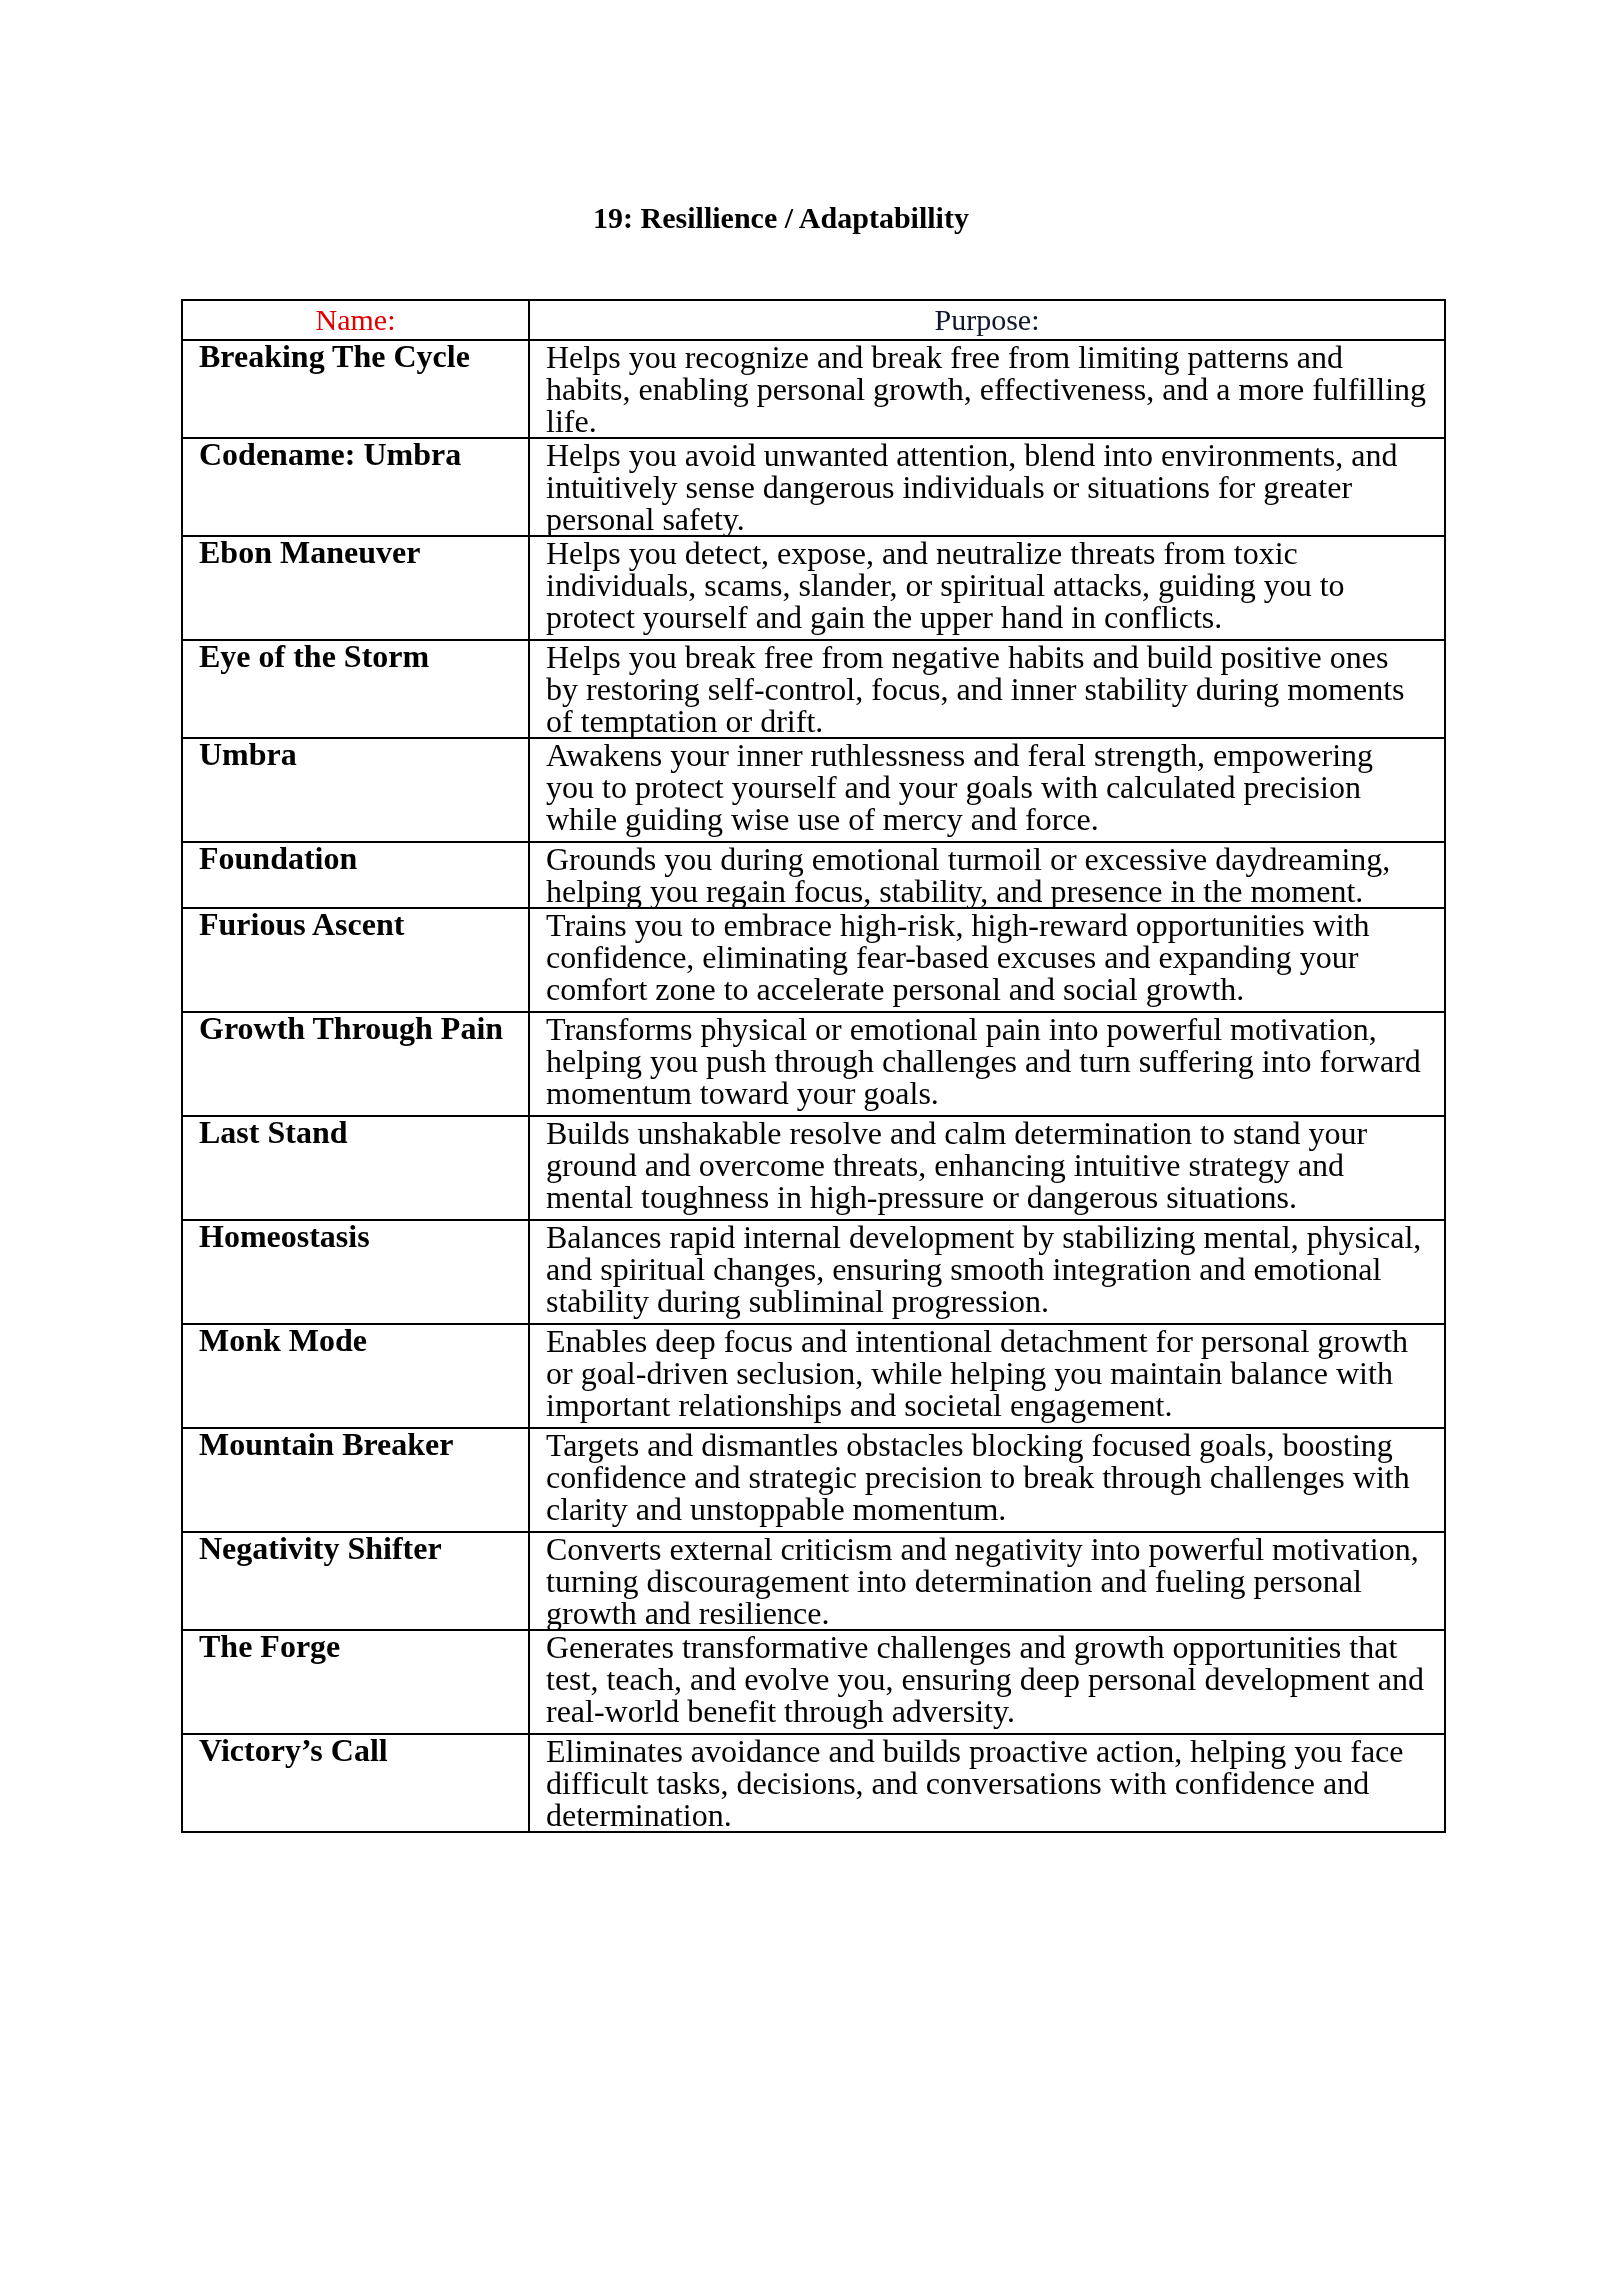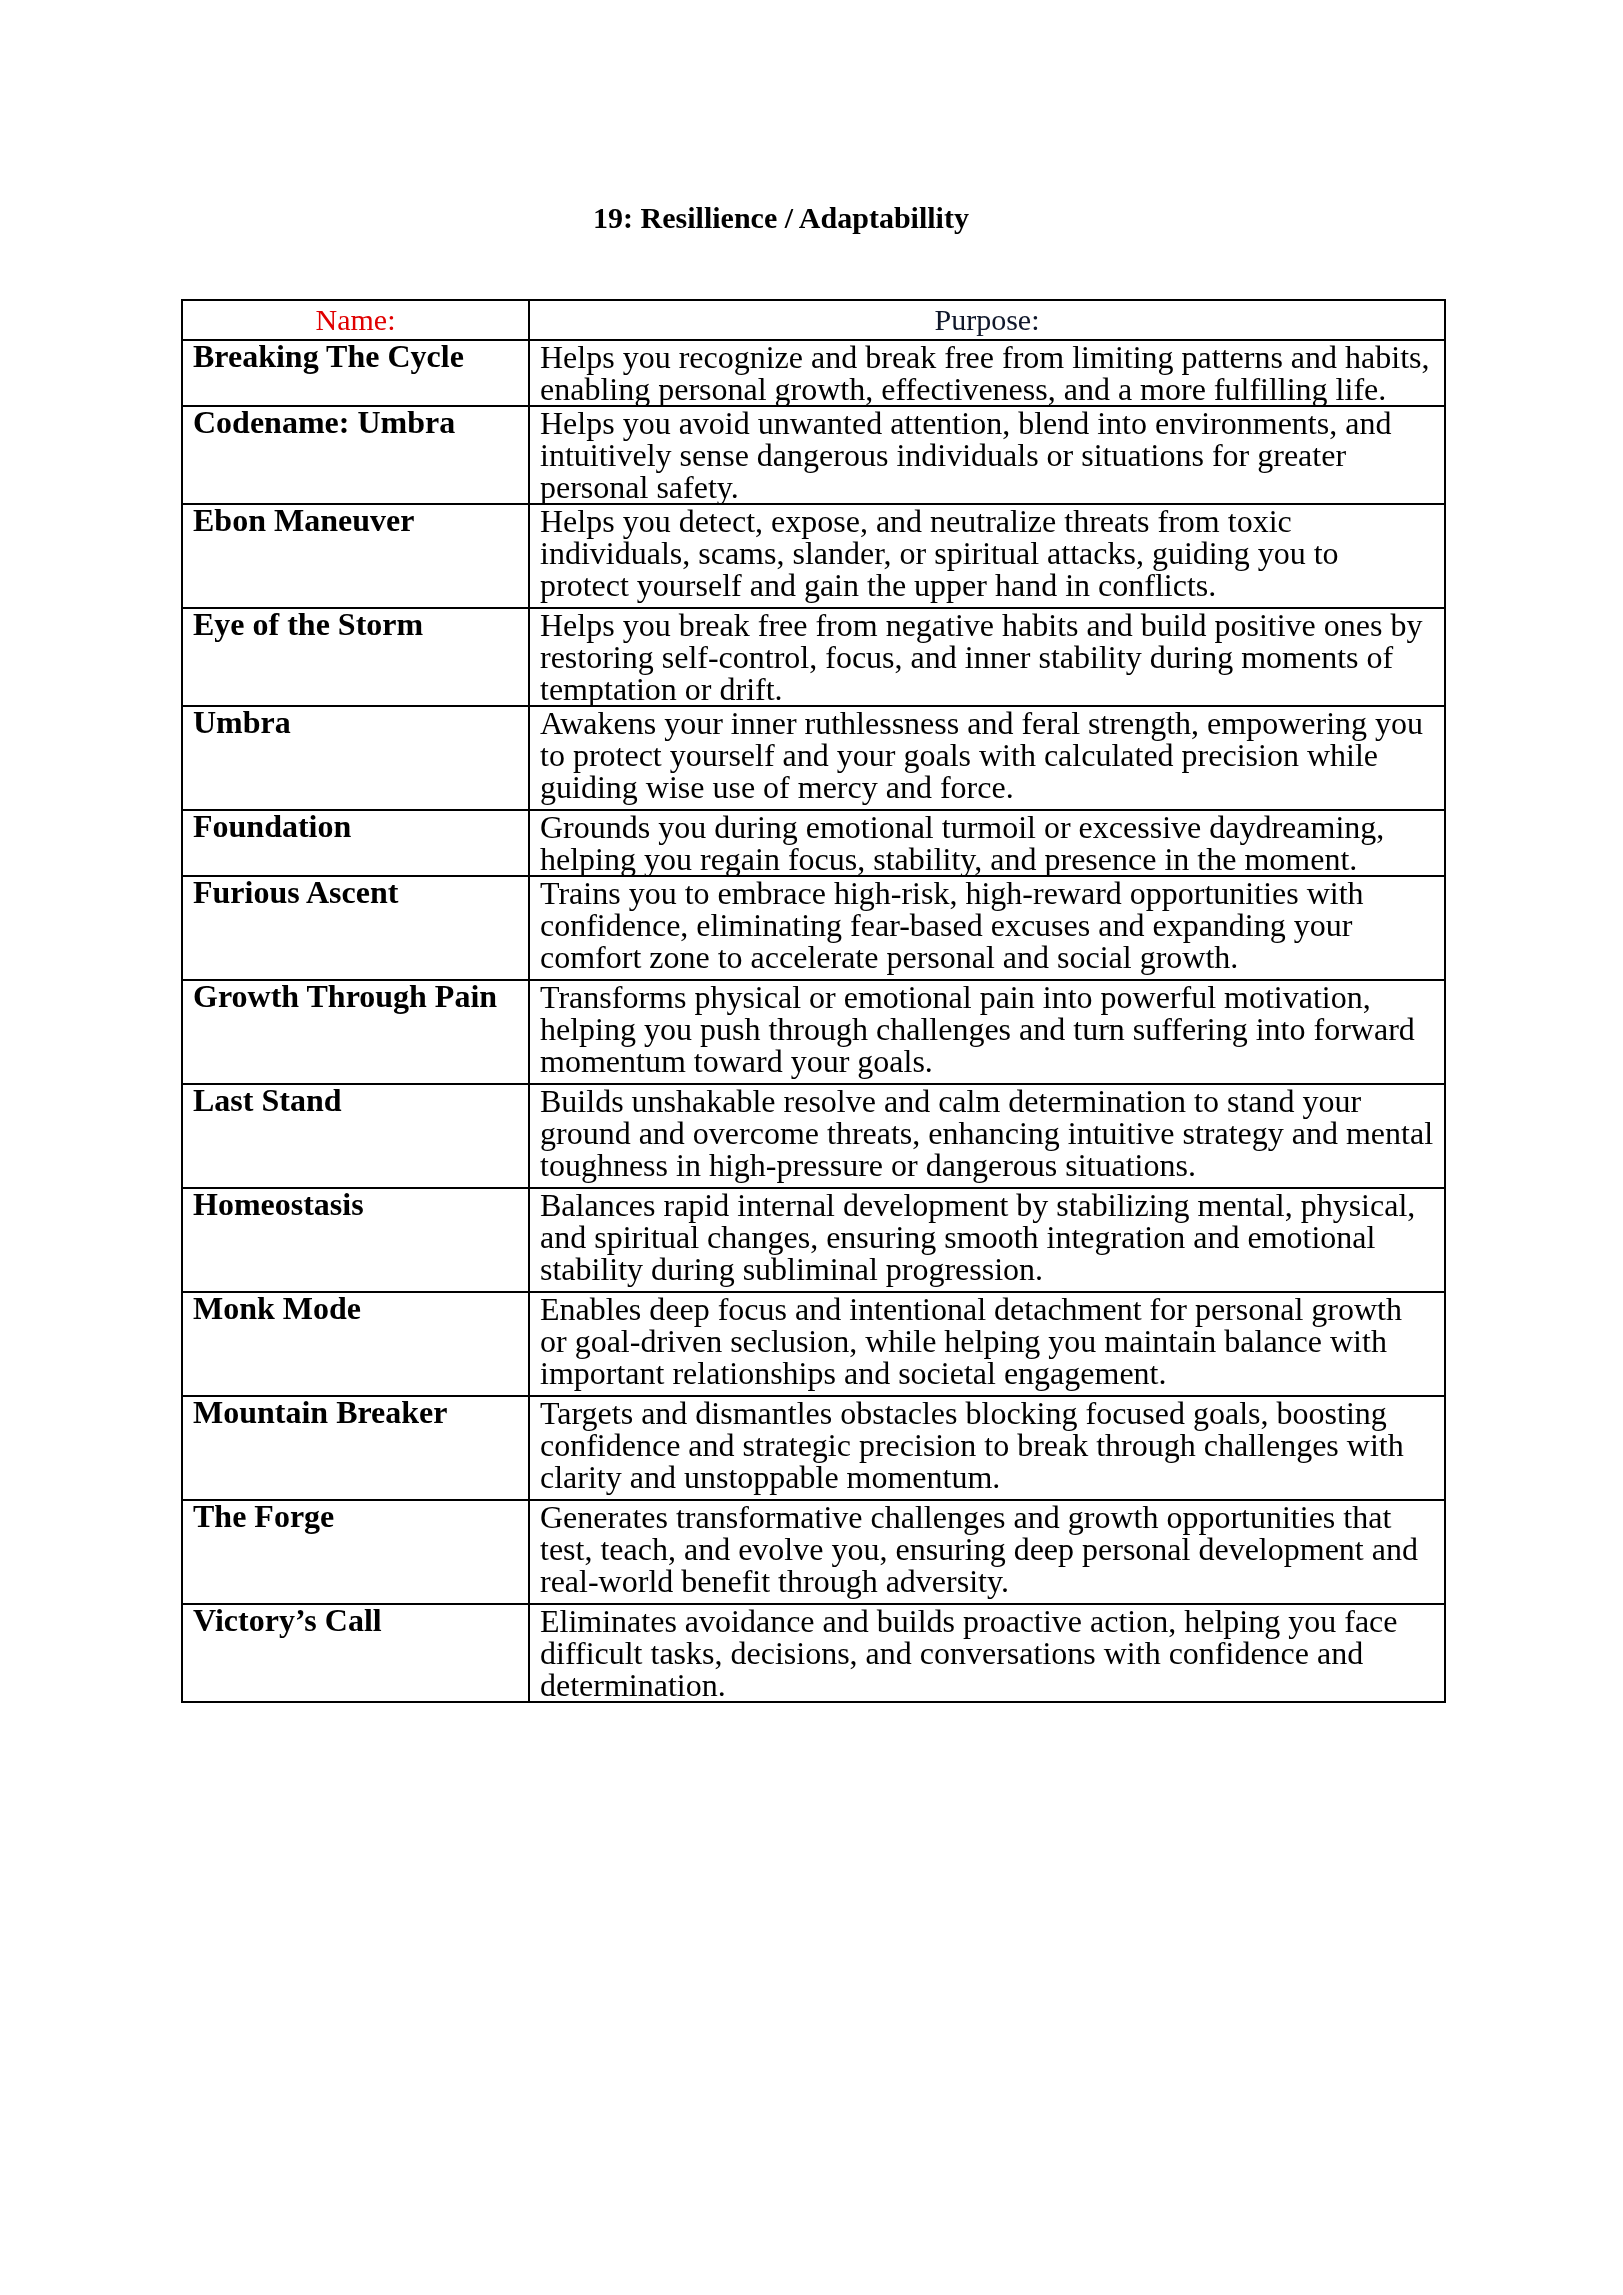--- a/index.html
+++ b/index.html
@@ -10,21 +10,21 @@
   .page-title {
     position: absolute; top: 194px; left: 0; width: 1562px;
     text-align: center; font-weight: bold; font-size: 30px; line-height: 47px;
   }
   table.grid {
     position: absolute; left: 181px; top: 299px; width: 1263px;
     border-collapse: collapse; table-layout: fixed;
   }
   table.grid td, table.grid th {
     border: 2px solid #000; vertical-align: top; 
-    padding: 0 10px; box-sizing: border-box;
+    padding: 0 16px; box-sizing: border-box;
   }
   col.c-name { width: 347px; }
   col.c-purpose { width: 916px; }
   th.hdr {
     color: #e00000; font-weight: normal; font-size: 30px; line-height: 37px;
     height: 40px; padding-top: 1.3px;
   }
   td.name {
     font-weight: bold; font-size: 32px; line-height: 31px; padding-top: 1.3px;
   }
@@ -93,20 +93,24 @@
       <td class="purpose">Balances rapid internal development by stabilizing mental, physical, and spiritual changes, ensuring smooth integration and emotional stability during subliminal progression.</td>
     </tr>
     <tr class="h3">
       <td class="name">Monk Mode</td>
       <td class="purpose">Enables deep focus and intentional detachment for personal growth or goal-driven seclusion, while helping you maintain balance with important relationships and societal engagement.</td>
     </tr>
     <tr class="h3">
       <td class="name">Mountain Breaker</td>
       <td class="purpose">Targets and dismantles obstacles blocking focused goals, boosting confidence and strategic precision to break through challenges with clarity and unstoppable momentum.</td>
     </tr>
+    <tr class="h2">
+      <td class="name">Negativity Shifter</td>
+      <td class="purpose">Converts external criticism and negativity into powerful motivation, turning discouragement into determination and fueling personal growth and resilience.</td>
+    </tr>
     <tr class="h3">
       <td class="name">The Forge</td>
       <td class="purpose">Generates transformative challenges and growth opportunities that test, teach, and evolve you, ensuring deep personal development and real-world benefit through adversity.</td>
     </tr>
     <tr class="hl">
       <td class="name">Victory’s Call</td>
       <td class="purpose">Eliminates avoidance and builds proactive action, helping you face difficult tasks, decisions, and conversations with confidence and determination.</td>
     </tr>
   </tbody>
 </table>

